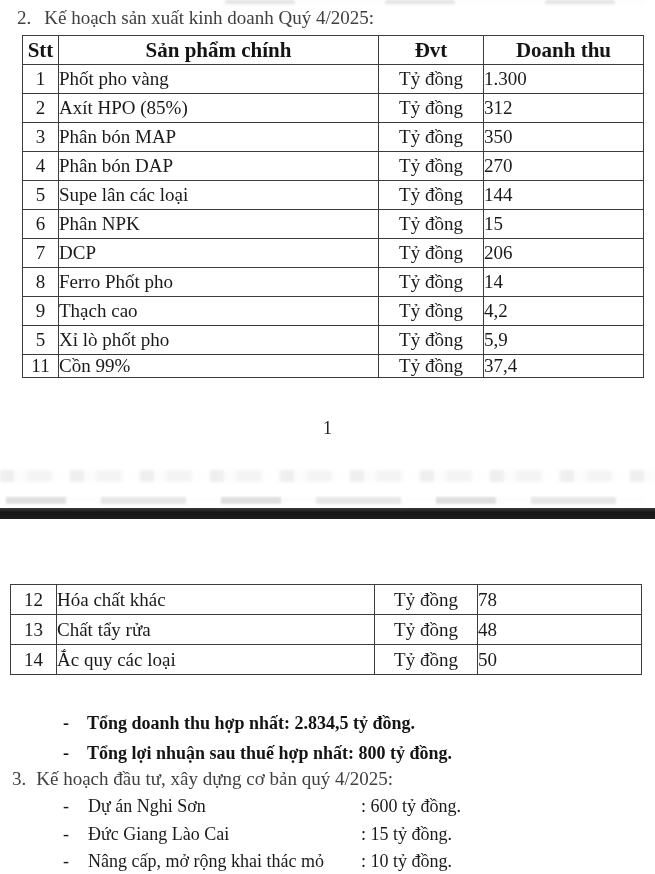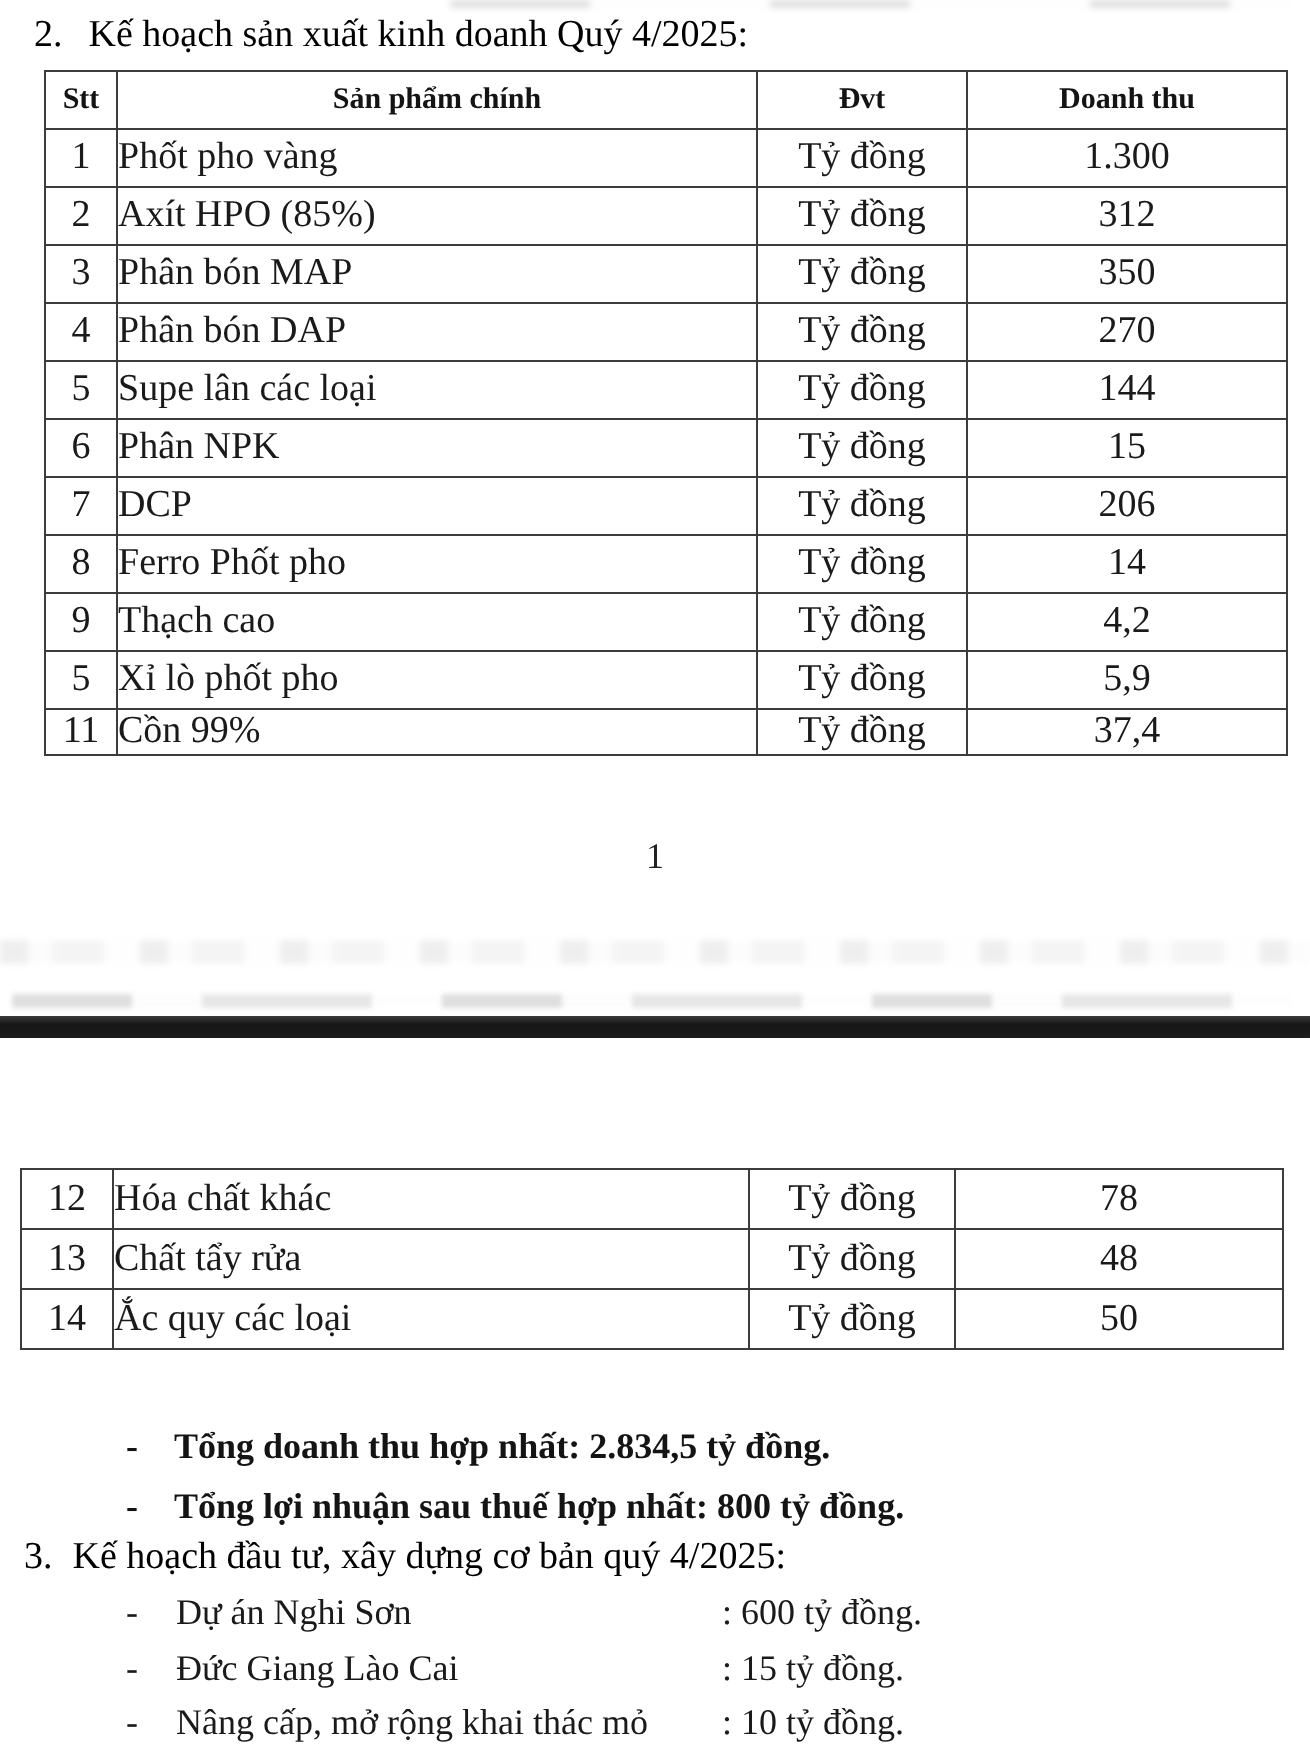--- a/index.html
+++ b/index.html
@@ -9,47 +9,47 @@
     background:#ffffff;
     font-family:"Liberation Serif","DejaVu Serif",serif;
     color:#1c1c1c;
     overflow:hidden;
   }
   
   .sec-heading{
     position:absolute;
     font-size:19px;
     white-space:nowrap;
-    color:#000000;
+    color:#404040;
   }
   .sec-heading .num{display:inline-block;}
   
   table.doc{
     position:absolute;
     border-collapse:collapse;
     table-layout:fixed;
     font-size:19px;
     color:#1a1a1a;
   }
   table.doc td,table.doc th{
     border:1.5px solid #3c3c3c;
     padding:0;
     overflow:hidden;
     white-space:nowrap;
   }
   table.doc th{
     font-weight:bold;
     text-align:center;
-    font-size:15px;
+    font-size:21px;
     color:#141414;
   }
   td.c-stt{text-align:center;}
   td.c-prod{text-align:left;padding-left:10px;}
   td.c-unit{text-align:center;border-radius:11px;}
-  td.c-rev{text-align:center;padding-right:11px;}
+  td.c-rev{text-align:left;padding-right:11px;}
   tr.total-row td{font-weight:bold;font-size:19px;}
   
   .page-number{
     position:absolute;
     top:418px;left:0;width:655px;
     text-align:center;
     font-size:18px;
     color:#222;
   }
   

